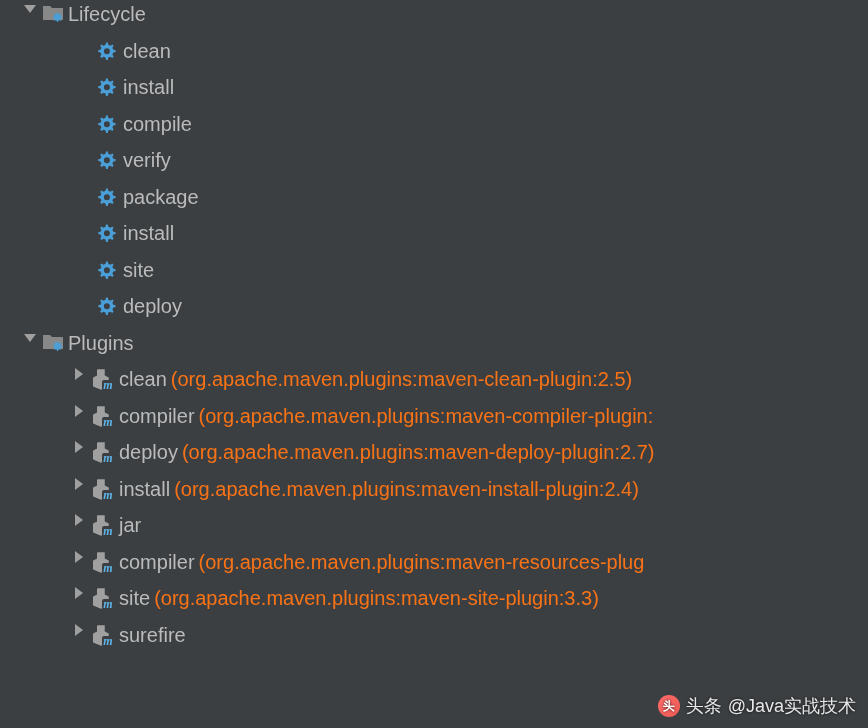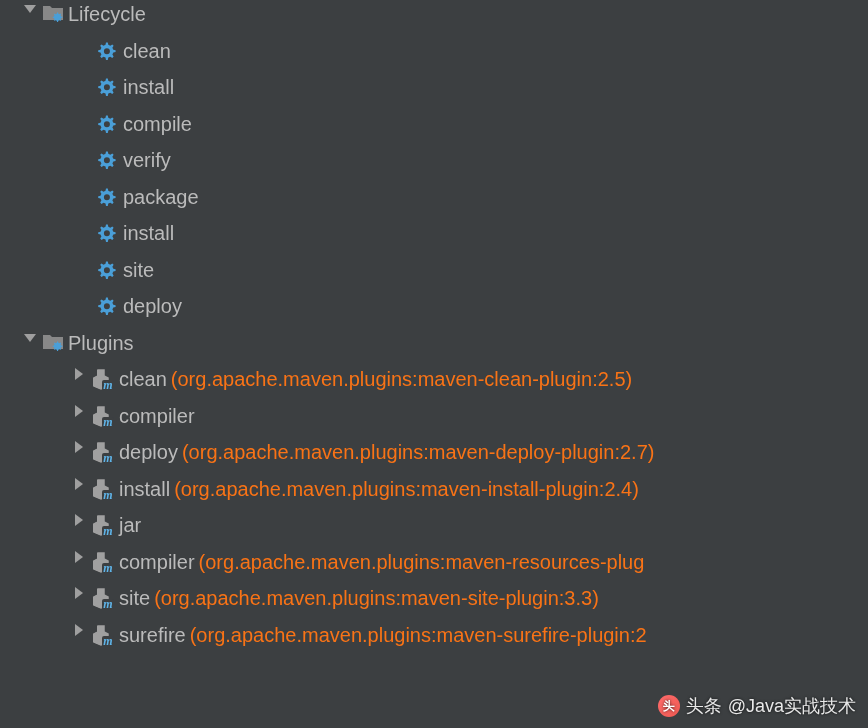--- a/index.html
+++ b/index.html
@@ -234,20 +234,21 @@
     <span class="coords">(org.apache.maven.plugins:maven-clean-plugin:2.5)</span>
       </div>
       <div class="tree-row indent-plugin">
     <span class="arrow arrow-right"></span>
     <span class="plugin-icon">
       <svg width="24" height="22" viewBox="0 0 24 22">
             <use href="#plugin-shape"></use>
           </svg>
     </span>
     <span class="label">compiler</span>
+    <span class="coords">(org.apache.maven.plugins:maven-compiler-plugin:</span>
       </div>
       <div class="tree-row indent-plugin">
     <span class="arrow arrow-right"></span>
     <span class="plugin-icon">
       <svg width="24" height="22" viewBox="0 0 24 22">
             <use href="#plugin-shape"></use>
           </svg>
     </span>
     <span class="label">deploy</span>
     <span class="coords">(org.apache.maven.plugins:maven-deploy-plugin:2.7)</span>
@@ -292,21 +293,20 @@
     <span class="coords">(org.apache.maven.plugins:maven-site-plugin:3.3)</span>
       </div>
       <div class="tree-row indent-plugin">
     <span class="arrow arrow-right"></span>
     <span class="plugin-icon">
       <svg width="24" height="22" viewBox="0 0 24 22">
             <use href="#plugin-shape"></use>
           </svg>
     </span>
     <span class="label">surefire</span>
-    <span class="coords">(org.apache.maven.plugins:maven-surefire-plugin:2</span>
       </div>
     </div>
 
 </div>
 
 <div class="watermark">
   <span class="watermark-badge">头</span>
   <span>头条</span>
   <span>@Java实战技术</span>
 </div>

